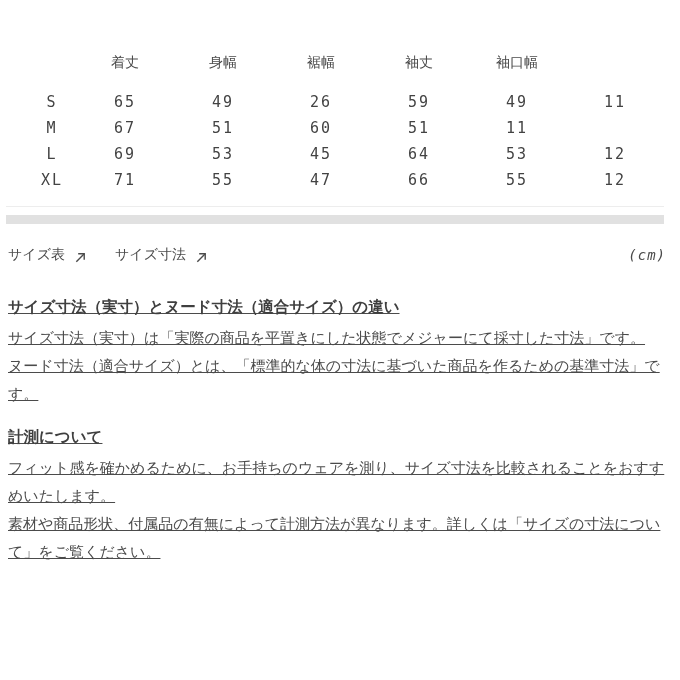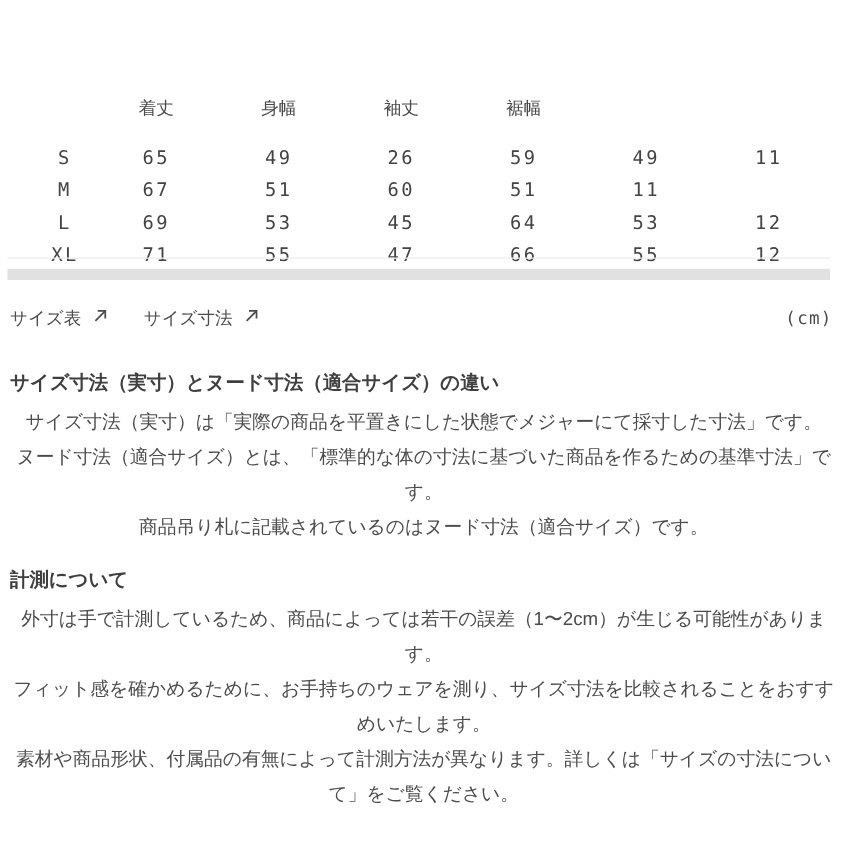--- a/index.html
+++ b/index.html
@@ -6,21 +6,21 @@
   body {
     width: 680px; height: 680px;
     background: #ffffff;
     font-family: "Liberation Sans", sans-serif;
     color: #4b4b4b;
     position: relative;
     overflow: hidden;
   }
 
   
-  .size-table { position: absolute; top: 72px; left: 0; padding-left: 28px; }
+  .size-table { position: absolute; top: 48px; left: 0; padding-left: 28px; }
   .t-row { display: grid; grid-template-columns: 48px repeat(6, 98px); }
   .t-head { height: 28px; line-height: 28px; margin-bottom: 13px; }
   .t-head .cell { font-size: 14px; text-align: center; color: #4a4a4a; }
   .t-data { height: 26px; line-height: 26px; }
   .t-data .cell {
     text-align: center;
     font-family: "DejaVu Sans Mono", monospace;
     font-size: 15px;
     letter-spacing: 2px;
     color: #434343;
@@ -29,48 +29,49 @@
   
   .table-divider { position: absolute; top: 206px; left: 6px; width: 658px; height: 1px; background: #ededed; }
   .scrollbar-track { position: absolute; top: 215px; left: 6px; width: 658px; height: 9px; background: #e1e1e1; }
 
   
   .links-row {
     position: absolute; top: 246px; left: 8px;
     display: flex; align-items: center; gap: 28px;
     height: 18px;
   }
-  .ext-link { display: flex; align-items: flex-start; gap: 9px; font-size: 14px; color: #4b4b4b; cursor: pointer; }
+  .ext-link { display: flex; align-items: flex-end; gap: 9px; font-size: 14px; color: #4b4b4b; cursor: pointer; }
   .ext-link svg { display: block; }
 
   .unit-label {
     position: absolute; top: 247px; right: 14px;
     font-family: "DejaVu Sans Mono", monospace;
-    font-size: 14px; letter-spacing: 1px; color: #4a4a4a;
+    font-size: 14px; letter-spacing: 1px; color: #4a4a4a; font-style: italic;
   }
 
   
-  .sections { position: absolute; top: 295px; left: 8px; right: 10px; }
+  .sections { position: absolute; top: 295px; left: 8px; right: 10px; text-decoration: underline; }
   .sections section + section { margin-top: 17px; }
   .sections h3 {
     font-size: 15.5px; font-weight: 700; color: #3f3f3f;
     margin: 0 0 5px 0; line-height: 24px;
   }
-  .sections p { font-size: 15px; line-height: 28px; margin: 0; color: #4b4b4b; text-align: center; }
+  .sections p { font-size: 15px; line-height: 28px; margin: 0; color: #4b4b4b; }
 </style>
 </head>
 <body>
 
 <div class="size-table">
   <div class="t-row t-head" id="table-header">
     <div class="cell"></div>
   <div class="cell">着丈</div>
       <div class="cell">身幅</div>
+      <div class="cell">裾幅</div>
       <div class="cell">袖丈</div>
-      <div class="cell">裾幅</div>
+      <div class="cell">袖口幅</div>
     </div>
   <div id="table-body">
       <div class="t-row t-data">
         <div class="cell">S</div>
         <div class="cell">65</div>
         <div class="cell">49</div>
         <div class="cell">26</div>
         <div class="cell">59</div>
         <div class="cell">49</div>
         <div class="cell">11</div>
@@ -128,21 +129,19 @@
     </div>
   </div>
 
 <div class="unit-label">(cm)</div>
 
 <div class="sections" id="sections">
     <section>
       <h3>サイズ寸法（実寸）とヌード寸法（適合サイズ）の違い</h3>
       <p>サイズ寸法（実寸）は「実際の商品を平置きにした状態でメジャーにて採寸した寸法」です。</p>
       <p>ヌード寸法（適合サイズ）とは、「標準的な体の寸法に基づいた商品を作るための基準寸法」です。</p>
-      <p>商品吊り札に記載されているのはヌード寸法（適合サイズ）です。</p>
     </section>
     <section>
       <h3>計測について</h3>
-      <p>外寸は手で計測しているため、商品によっては若干の誤差（1〜2cm）が生じる可能性があります。</p>
       <p>フィット感を確かめるために、お手持ちのウェアを測り、サイズ寸法を比較されることをおすすめいたします。</p>
       <p>素材や商品形状、付属品の有無によって計測方法が異なります。詳しくは「サイズの寸法について」をご覧ください。</p>
     </section>
   </div>
 
 </body></html>

